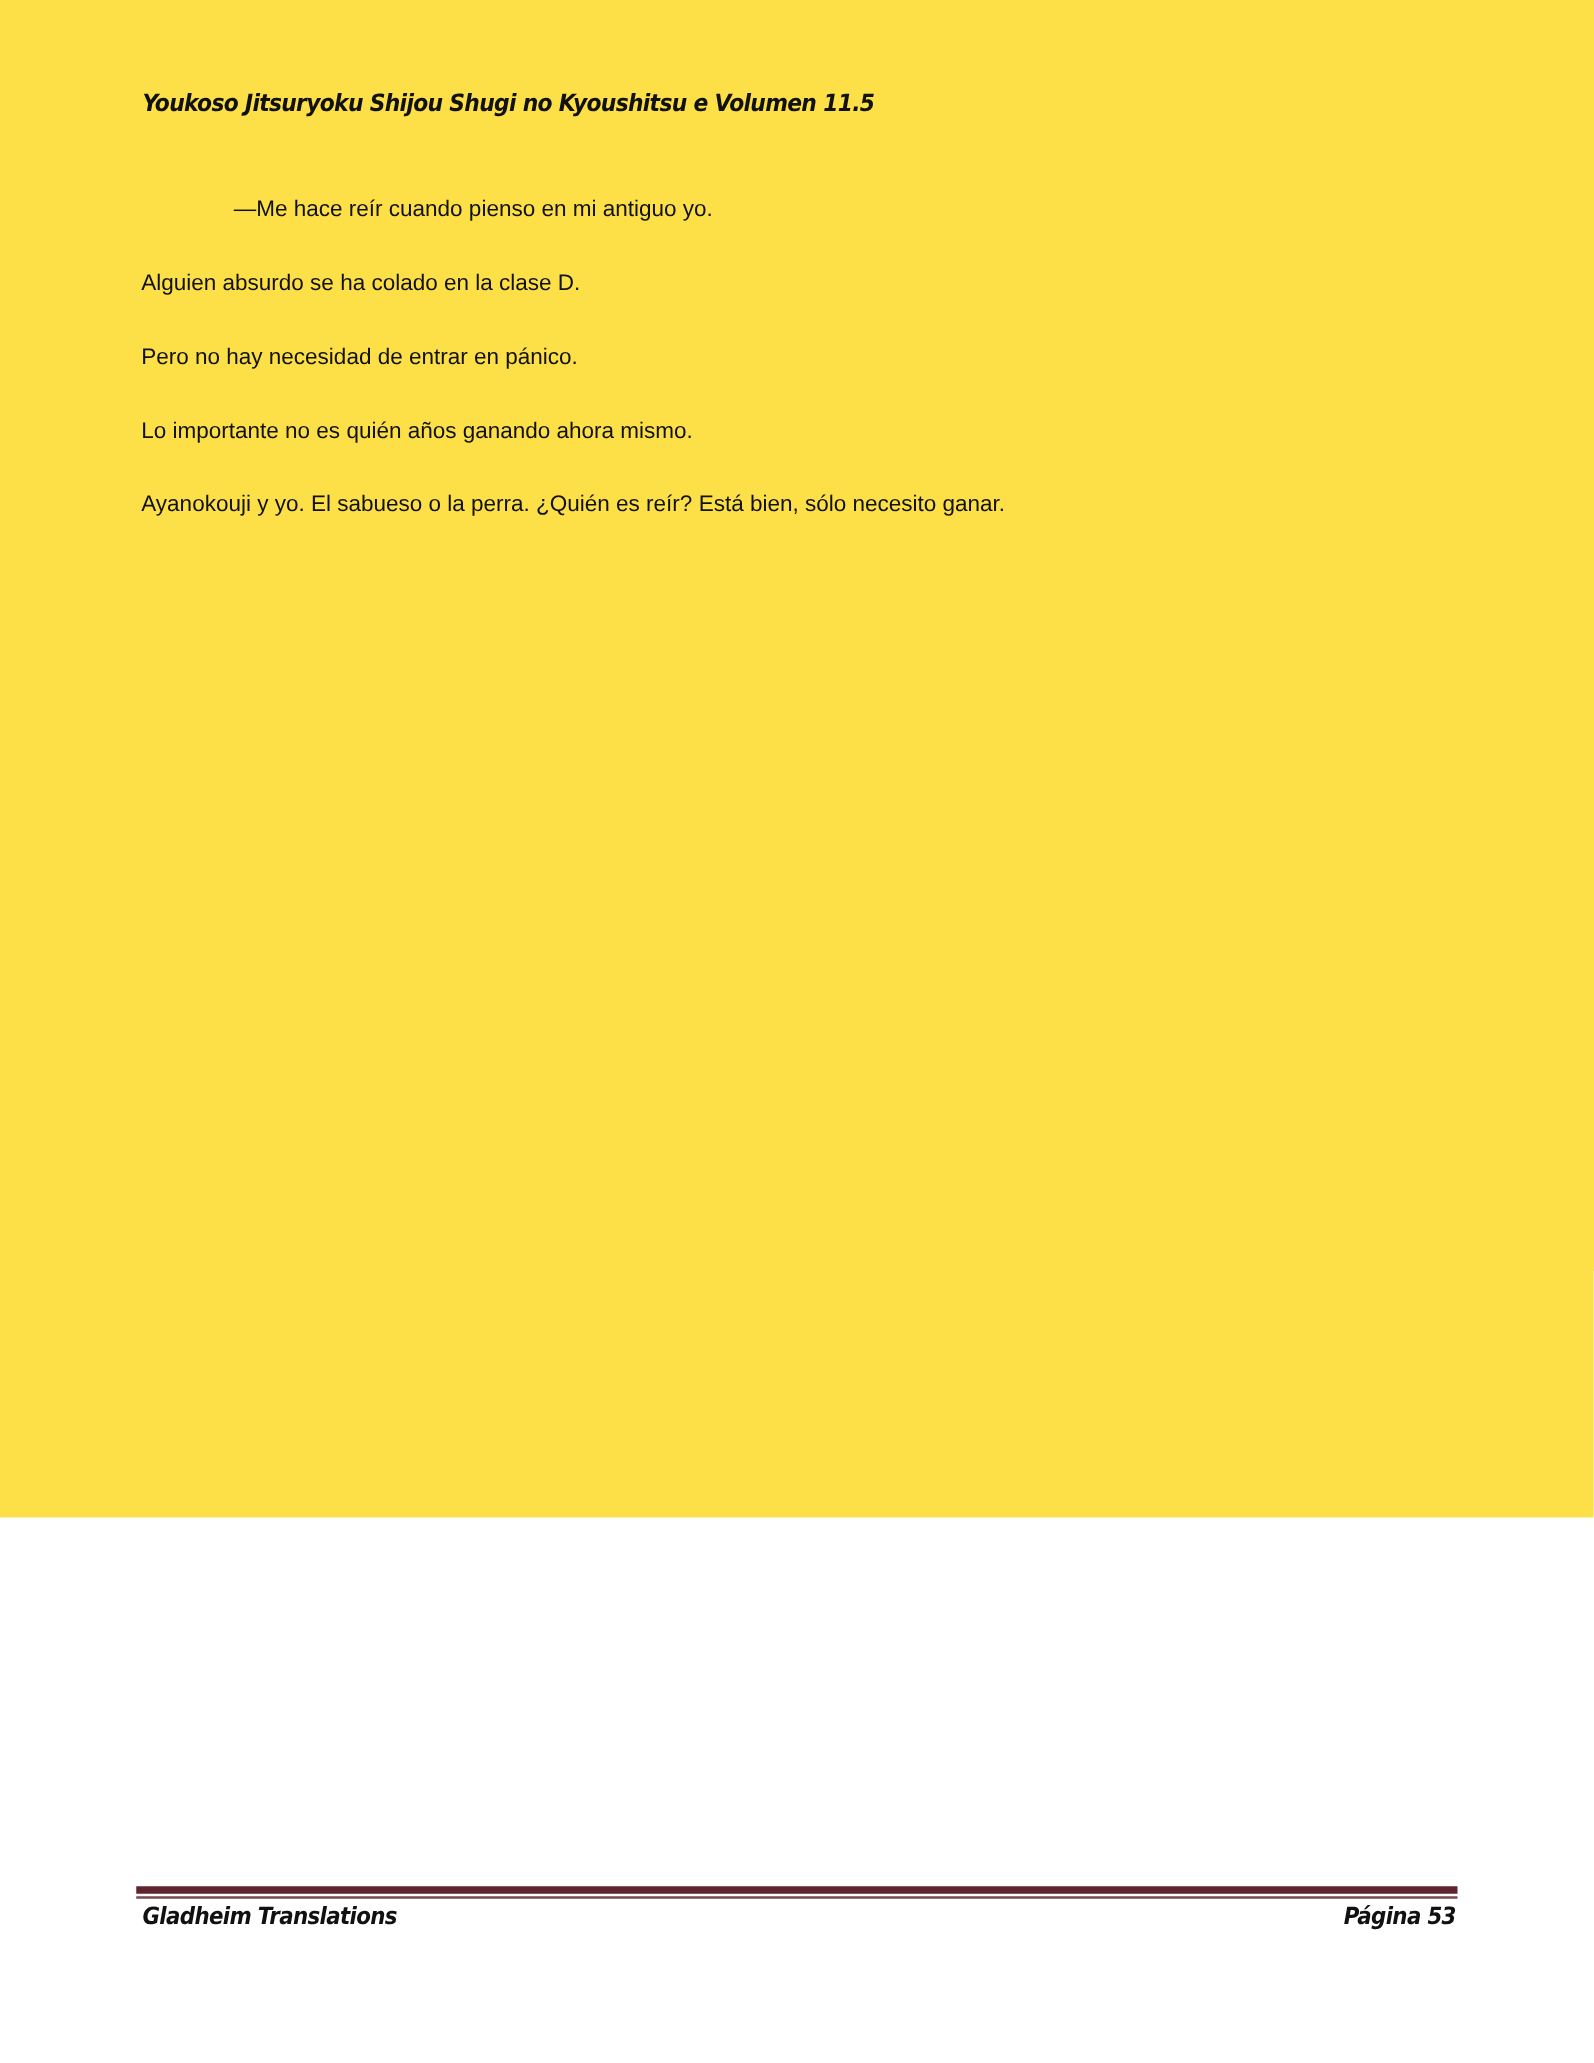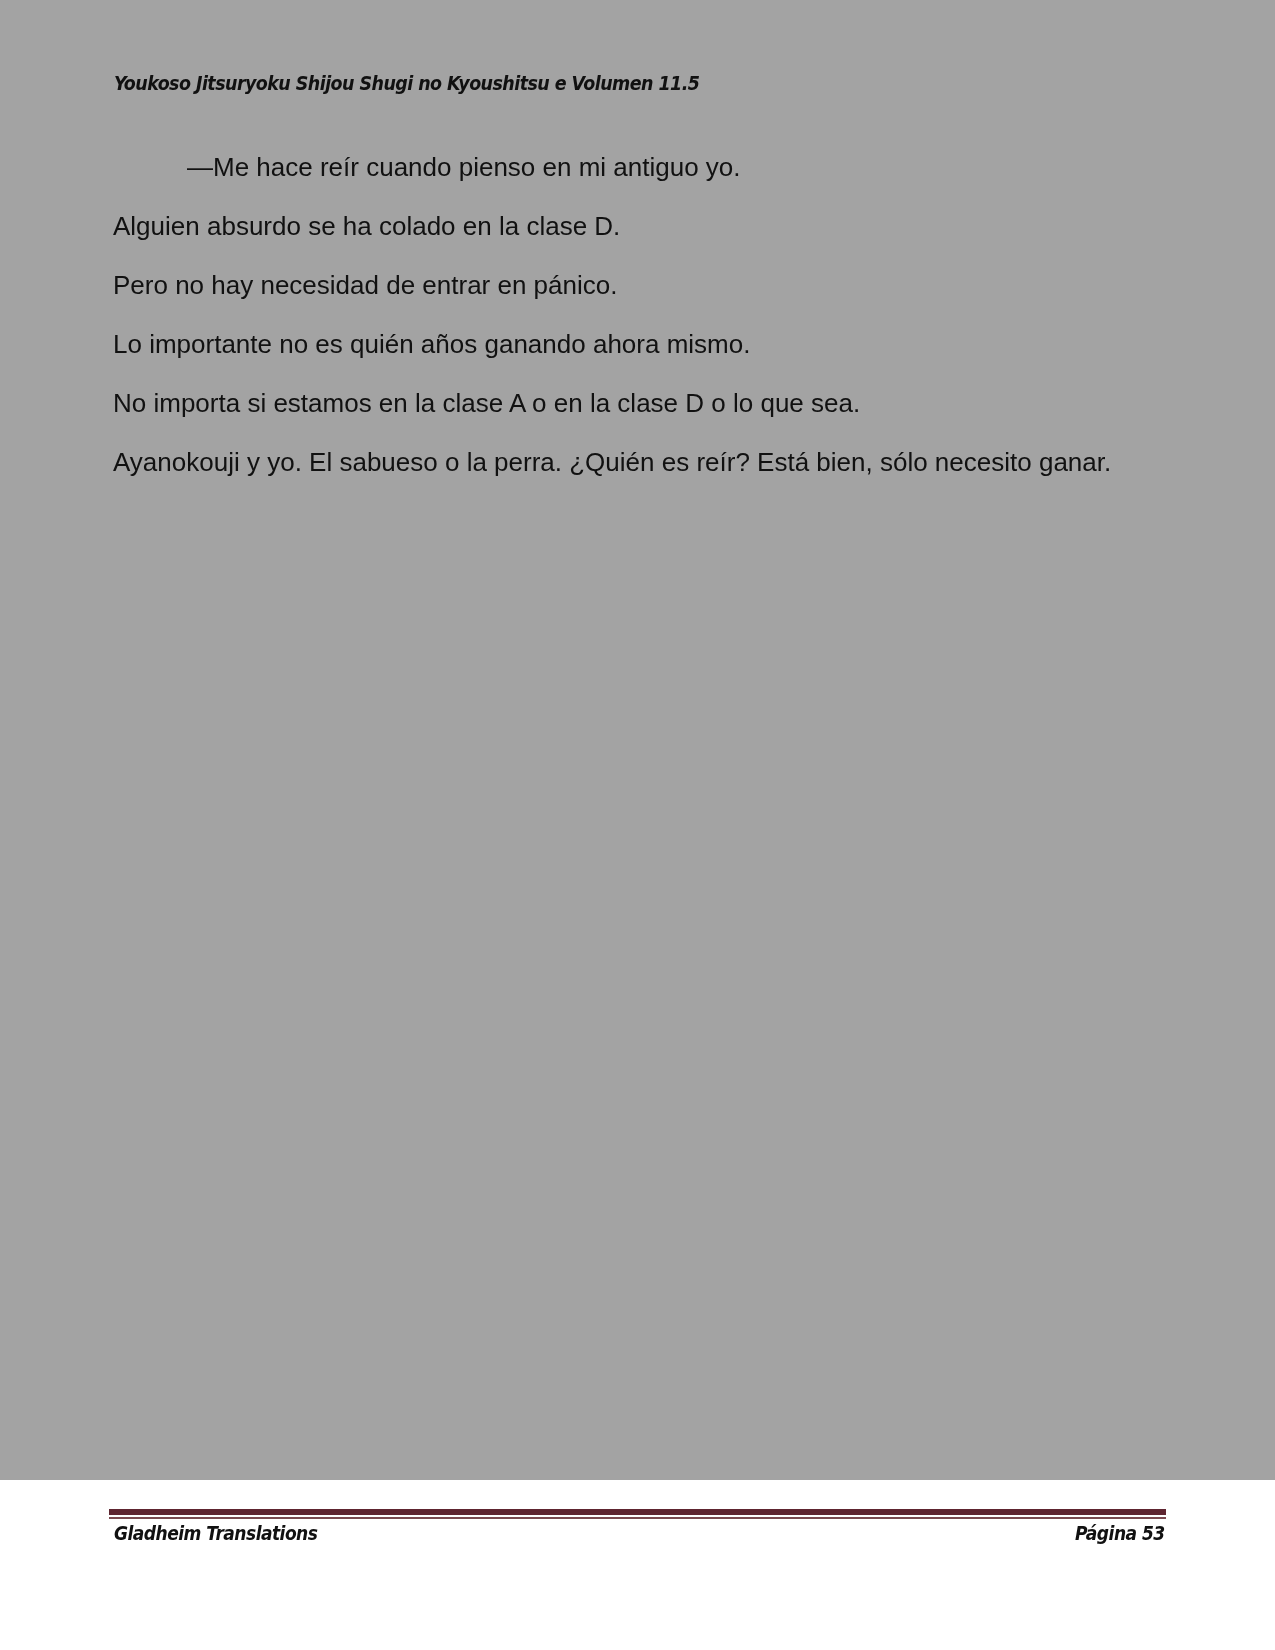--- a/index.html
+++ b/index.html
@@ -1,25 +1,25 @@
 <!DOCTYPE html>
 <html><head>
 <meta charset="utf-8">
 <style>
   html, body { margin: 0; padding: 0; background: #ffffff; }
   body { width: 1275px; height: 1650px; position: relative; overflow: hidden; }
-  .page { position: absolute; left: 0; top: 0; width: 1275px; height: 1480px; background: #a3a3a3; }
+  .page { position: absolute; left: 0; top: 0; width: 1275px; height: 1214px; background: #fde047; }
   .running-header {
     position: absolute; left: 114px; top: 72px;
     font-family: "DejaVu Sans", sans-serif; font-weight: bold; font-style: italic;
     font-size: 19px; color: #111; letter-spacing: -0.6px; transform: scaleX(0.92); transform-origin: left;
   }
   .body-text {
     position: absolute; left: 113px; top: 148px; width: 1049px;
-    font-family: "Liberation Sans", sans-serif; font-size: 26px; color: #111;
+    font-family: "Liberation Sans", sans-serif; font-size: 18px; color: #111;
     line-height: 38px;
   }
   .para { margin: 0 0 21px 0; text-align: justify; }
   .para.indent { text-indent: 74px; }
   .footer-rule-thick {
     position: absolute; left: 109px; top: 1509px; width: 1057px; height: 6px; background: #5e2530;
   }
   .footer-rule-thin {
     position: absolute; left: 109px; top: 1517px; width: 1057px; height: 2px; background: #7a4a50;
   }
@@ -35,21 +35,20 @@
 <body>
 
 <div class="page">
   <div class="running-header">Youkoso Jitsuryoku Shijou Shugi no Kyoushitsu e Volumen 11.5</div>
 
   <div class="body-text">
     <p class="para indent">—Me hace reír cuando pienso en mi antiguo yo.</p>
     <p class="para">Alguien absurdo se ha colado en la clase D.</p>
     <p class="para">Pero no hay necesidad de entrar en pánico.</p>
     <p class="para">Lo importante no es quién años ganando ahora mismo.</p>
-    <p class="para">No importa si estamos en la clase A o en la clase D o lo que sea.</p>
     <p class="para">Ayanokouji y yo. El sabueso o la perra. ¿Quién es reír? Está bien, sólo necesito ganar.</p>
   </div>
 
   <div class="footer-rule-thick"></div>
   <div class="footer-rule-thin"></div>
   <div class="footer-left">Gladheim Translations</div>
   <div class="footer-right">Página 53</div>
 </div>
 
 </body></html>

